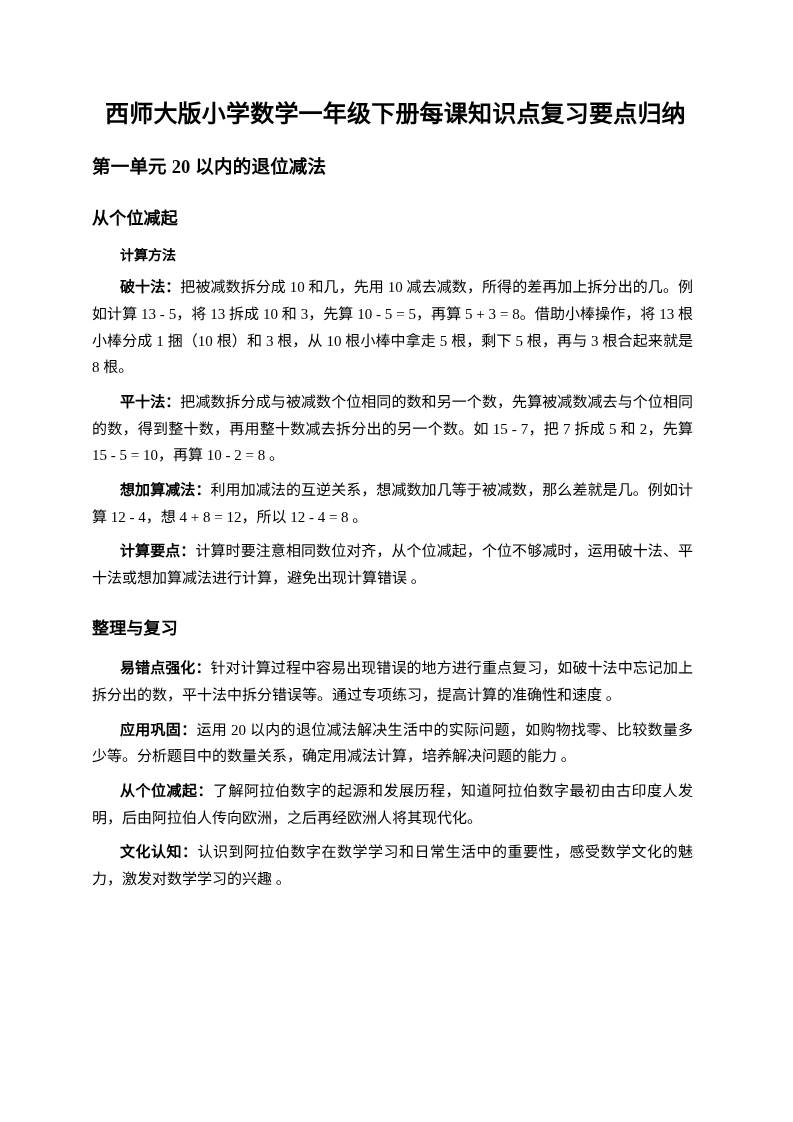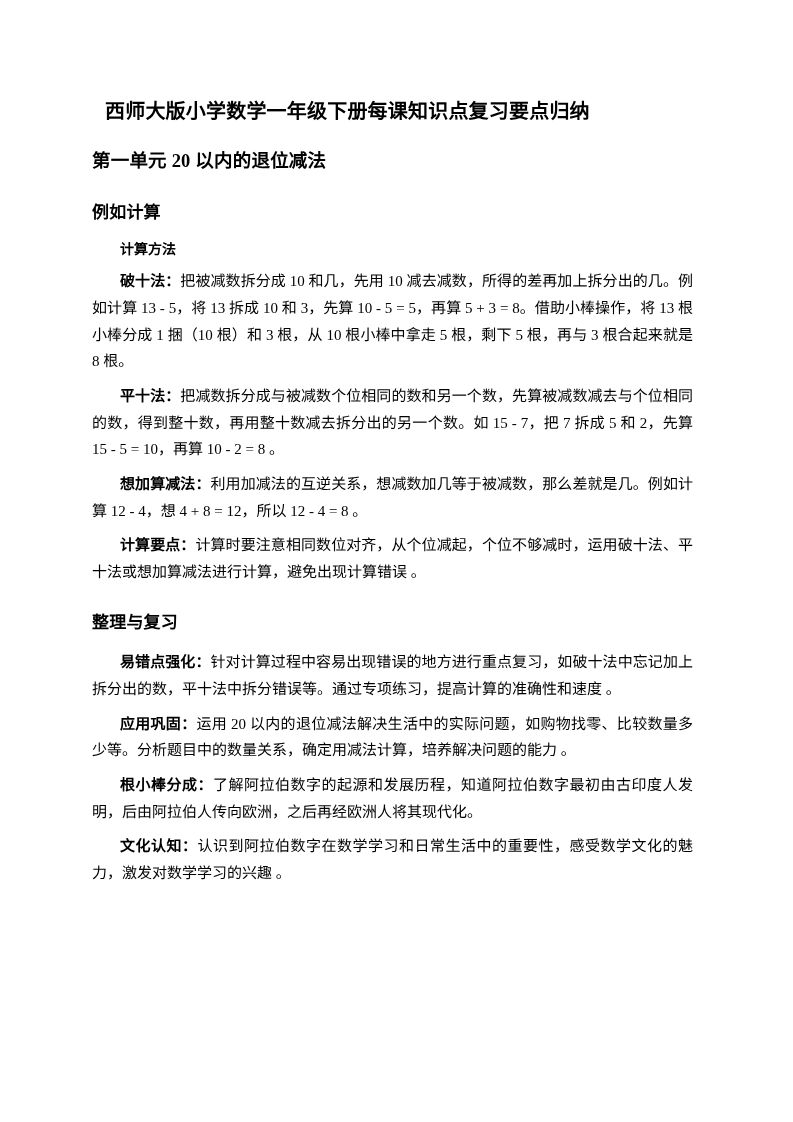--- a/index.html
+++ b/index.html
@@ -15,21 +15,21 @@
   }
   .page {
     position: relative;
     width: 793px;
     height: 1122px;
     box-sizing: border-box;
     padding: 96px 88px 60px 92px;
     background: #ffffff;
   }
   .doc-title {
-    font-size: 20px;
+    font-size: 24px;
     font-weight: bold;
     line-height: 1.5;
     margin: 0 0 22px 13px;
     letter-spacing: 0.2px;
   }
   .h2 {
     font-size: 18.5px;
     font-weight: bold;
     line-height: 1.5;
     margin: 0 0 24px 0;
@@ -63,38 +63,38 @@
 </style>
 </head>
 <body>
 
 <div class="page">
 
   <h1 class="doc-title">西师大版小学数学一年级下册每课知识点复习要点归纳</h1>
 
   <h2 class="h2">第一单元 20 以内的退位减法</h2>
 
-  <h3 class="h3">例如计算</h3>
+  <h3 class="h3">从个位减起</h3>
   <div class="h4">计算方法</div>
 
   <p class="para"><span class="lead">破十法：</span><span>把被减数拆分成 10 和几，先用 10 减去减数，所得的差再加上拆分出的几。例如计算 13 - 5，将 13 拆成 10 和 3，先算 10 - 5 = 5，再算 5 + 3 = 8。借助小棒操作，将 13 根小棒分成 1 捆（10 根）和 3 根，从 10 根小棒中拿走 5 根，剩下 5 根，再与 3 根合起来就是 8 根。</span></p>
 
   <p class="para"><span class="lead">平十法：</span><span>把减数拆分成与被减数个位相同的数和另一个数，先算被减数减去与个位相同的数，得到整十数，再用整十数减去拆分出的另一个数。如 15 - 7，把 7 拆成 5 和 2，先算 15 - 5 = 10，再算 10 - 2 = 8 。</span></p>
 
   <p class="para"><span class="lead">想加算减法：</span><span>利用加减法的互逆关系，想减数加几等于被减数，那么差就是几。例如计算 12 - 4，想 4 + 8 = 12，所以 12 - 4 = 8 。</span></p>
 
   <p class="para"><span class="lead">计算要点：</span><span>计算时要注意相同数位对齐，从个位减起，个位不够减时，运用破十法、平十法或想加算减法进行计算，避免出现计算错误 。</span></p>
 
   <div class="spacer-lg"></div>
 
   <h3 class="h3">整理与复习</h3>
 
 
   <p class="para"><span class="lead">易错点强化：</span><span>针对计算过程中容易出现错误的地方进行重点复习，如破十法中忘记加上拆分出的数，平十法中拆分错误等。通过专项练习，提高计算的准确性和速度 。</span></p>
 
   <p class="para"><span class="lead">应用巩固：</span><span>运用 20 以内的退位减法解决生活中的实际问题，如购物找零、比较数量多少等。分析题目中的数量关系，确定用减法计算，培养解决问题的能力 。</span></p>
 
 
-  <p class="para"><span class="lead">根小棒分成：</span><span>了解阿拉伯数字的起源和发展历程，知道阿拉伯数字最初由古印度人发明，后由阿拉伯人传向欧洲，之后再经欧洲人将其现代化。</span></p>
+  <p class="para"><span class="lead">从个位减起：</span><span>了解阿拉伯数字的起源和发展历程，知道阿拉伯数字最初由古印度人发明，后由阿拉伯人传向欧洲，之后再经欧洲人将其现代化。</span></p>
 
   <p class="para"><span class="lead">文化认知：</span><span>认识到阿拉伯数字在数学学习和日常生活中的重要性，感受数学文化的魅力，激发对数学学习的兴趣 。</span></p>
 
 </div>
 
 </body></html>

